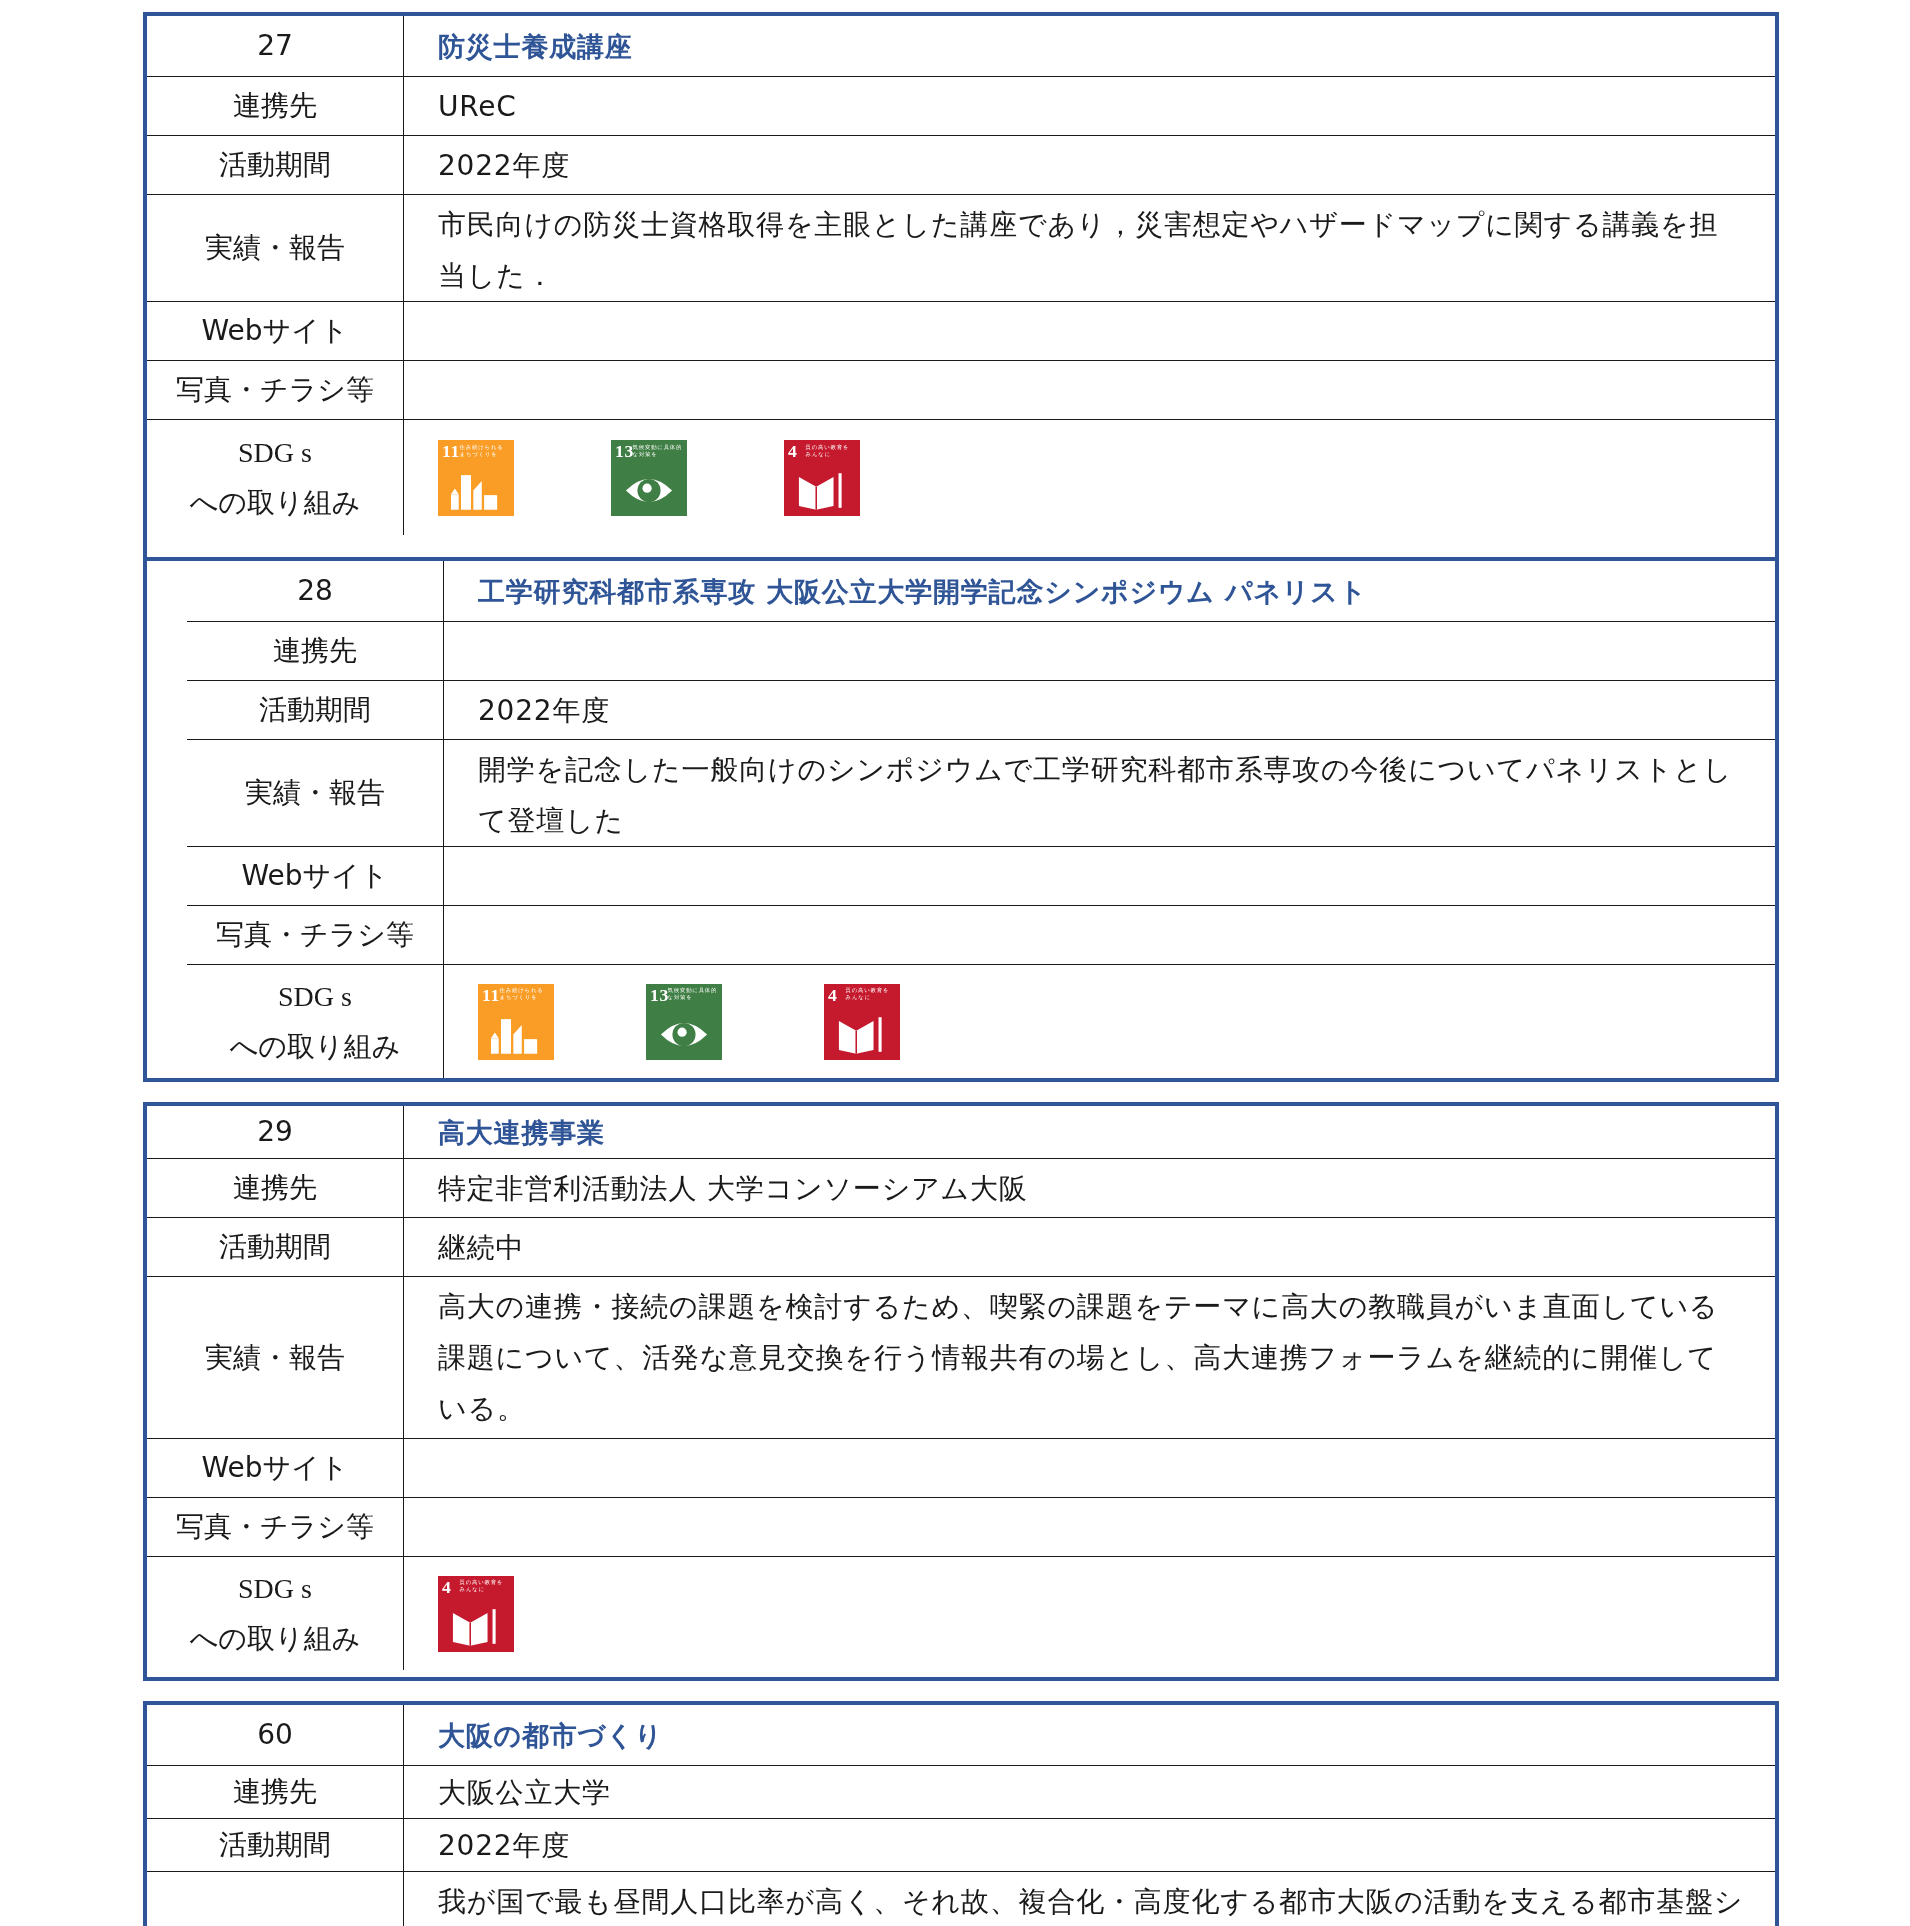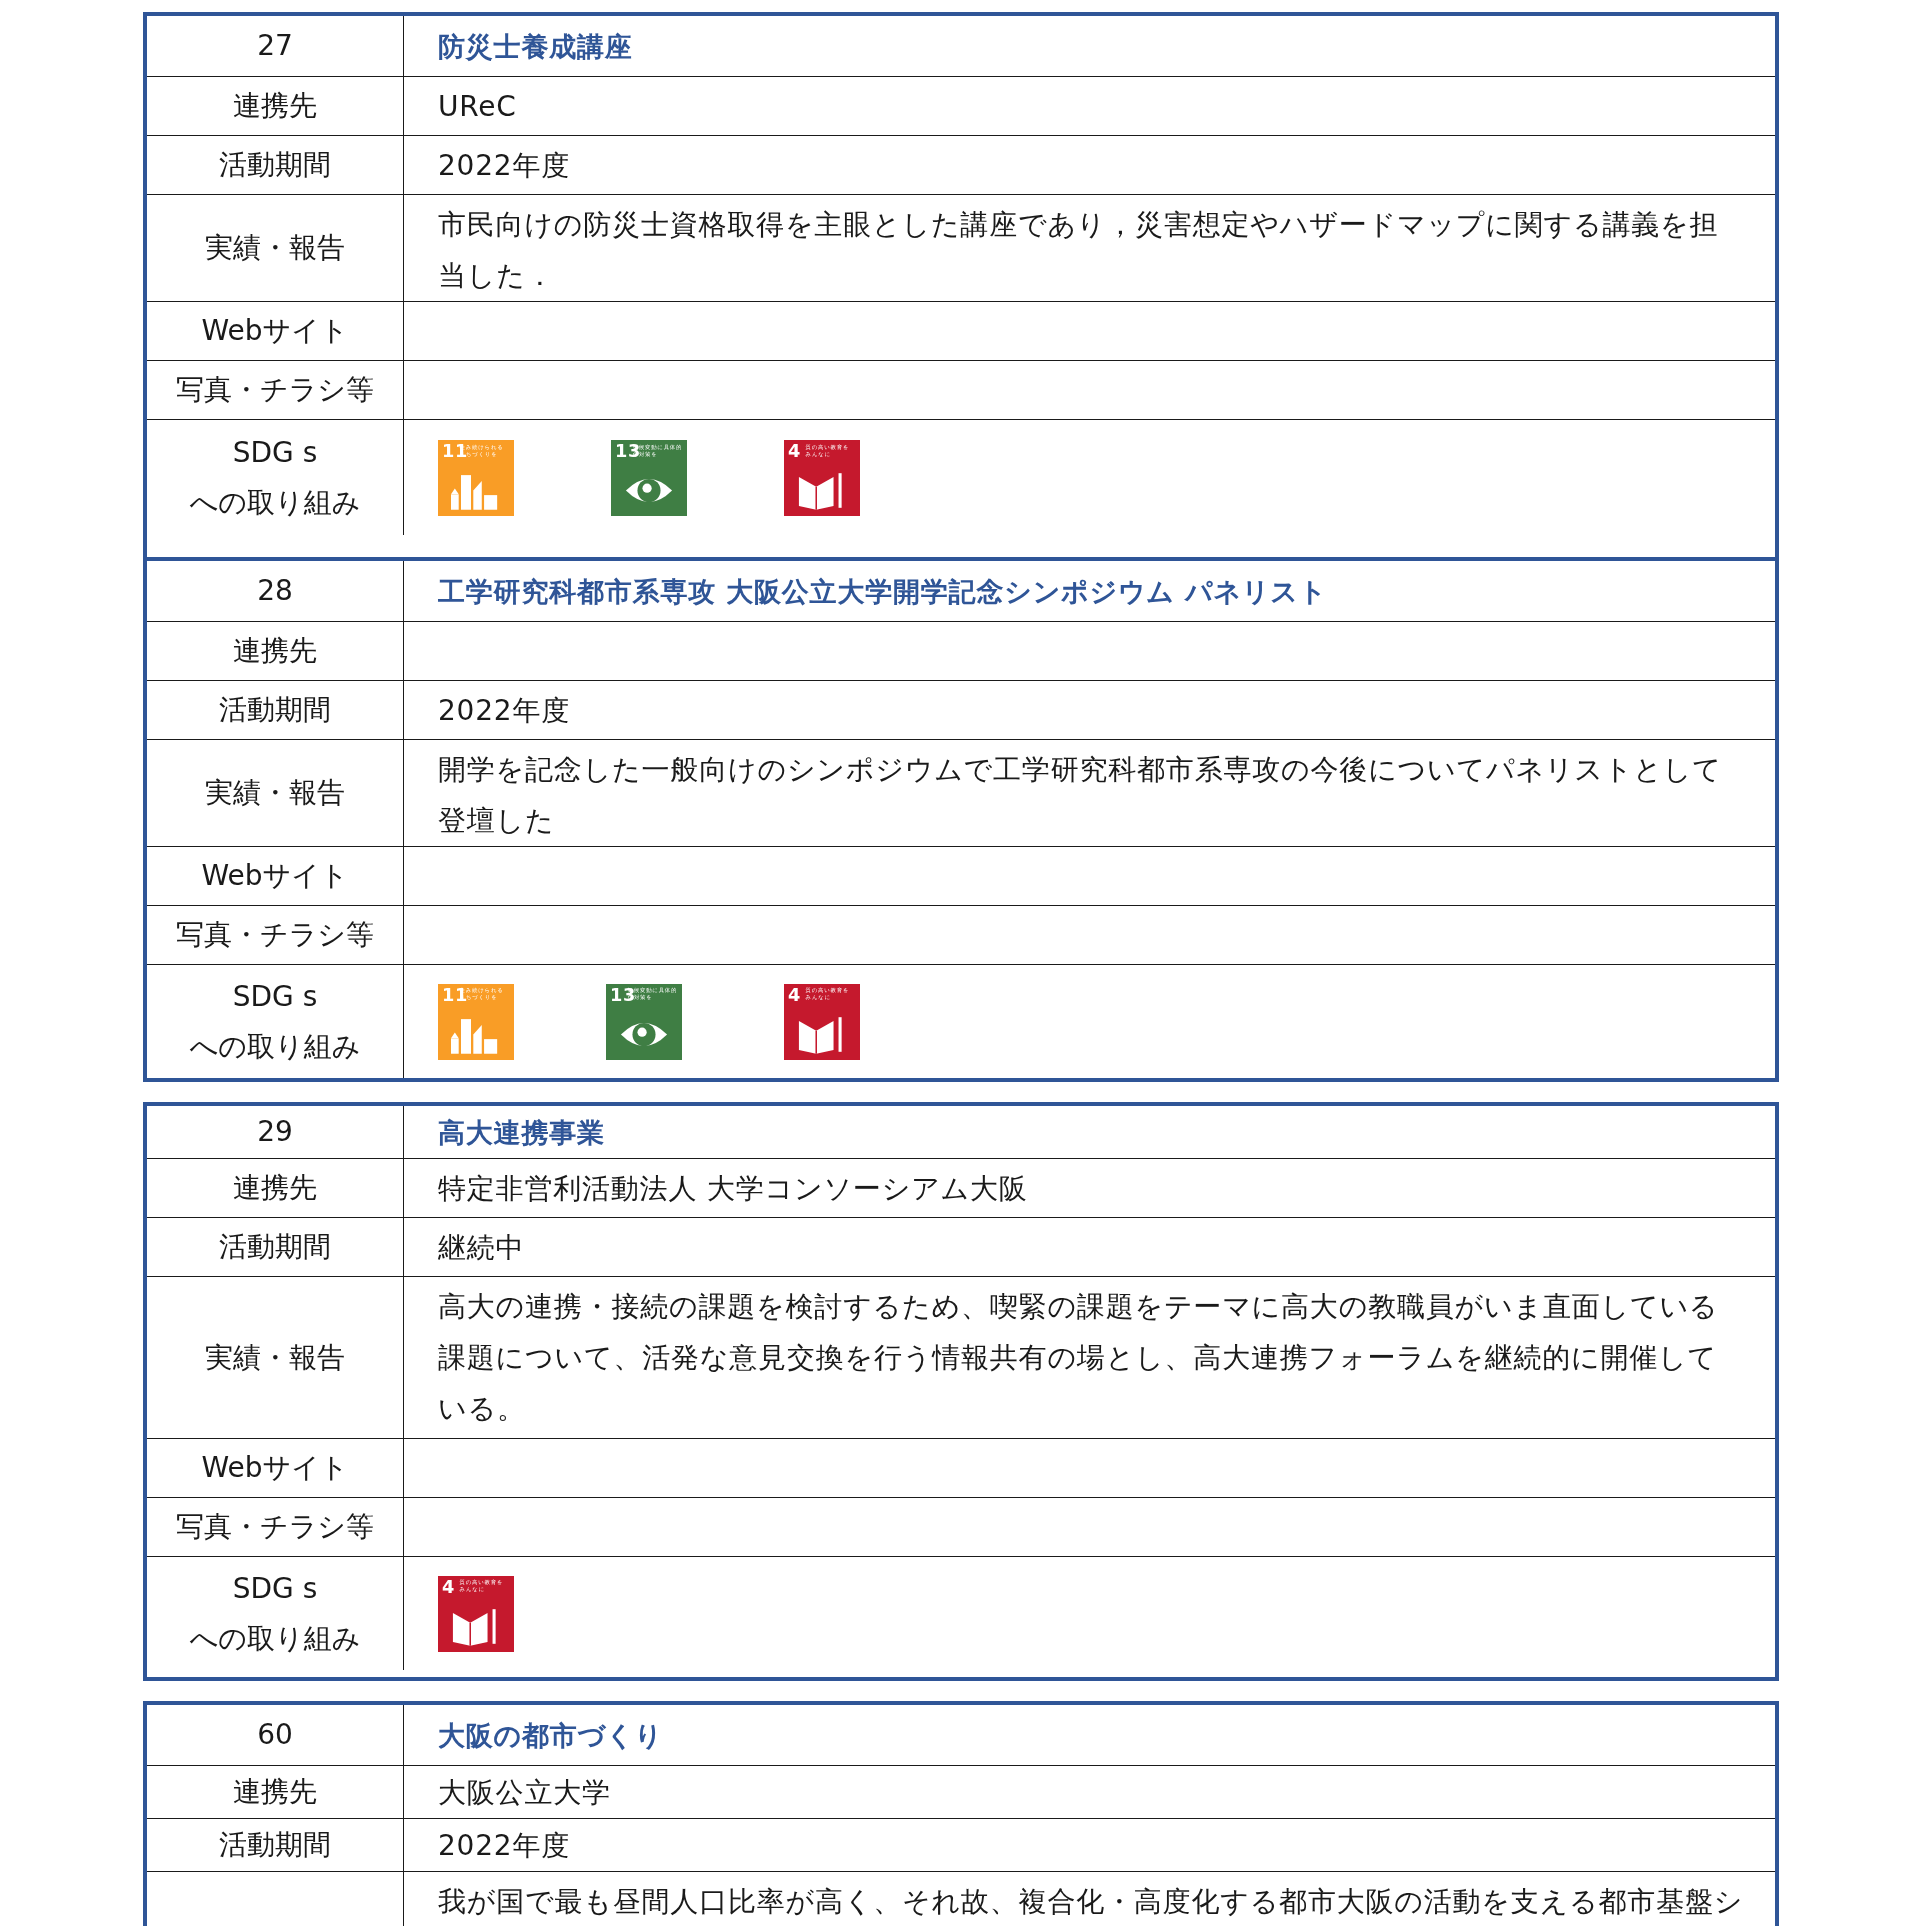--- a/index.html
+++ b/index.html
@@ -1,19 +1,19 @@
 <!DOCTYPE html>
 <html style="font-size:6.2px"><head>
 <meta charset="utf-8">
 <style>
   html,body{margin:0;padding:0;background:#fff;}
   body{width:1911px;height:2442px;position:relative;font-family:"DejaVu Sans","Liberation Sans",sans-serif;color:#1a1a1a;}
   .tbl{position:absolute;left:143px;width:1636px;border:4.6px solid #2F5597;box-sizing:border-box;background:#fff;}
   .row{display:flex;border-bottom:1.5px solid #1a1a1a;box-sizing:border-box;}
-  .row:last-child{border-bottom:none;}
+  .row:last-child{border-bottom:none;font-family:Liberation Serif, serif;}
   .lab{width:257px;border-right:1.5px solid #1a1a1a;display:flex;flex-direction:column;align-items:center;justify-content:center;text-align:center;font-size:28px;line-height:50px;box-sizing:border-box;}
   .val{flex:1;padding:0 31px 0 34px;display:flex;align-items:center;font-size:28px;line-height:51px;box-sizing:border-box;letter-spacing:0.8px;}
   .val.multi{align-items:flex-start;padding-top:3.9px;}
   .title{color:#2F5597;font-weight:bold;font-size:27px;}
   .sdgs{display:flex;align-items:center;height:100%;}
   .icon{width:76px;height:76px;position:relative;color:#fff;box-sizing:border-box;margin-right:97px;}
   .icon .num{position:absolute;left:3.9px;top:2.3px;font-weight:bold;font-size:17.7px;line-height:19px;}
   .icon .cap{position:absolute;left:21.6px;top:3.9px;font-size:5.4px;line-height:7px;width:50px;}
   .icon svg{position:absolute;left:13px;top:31px;}
 </style>
@@ -79,21 +79,21 @@
               <path d="M5 15 L50 40 L95 15 L95 90 L50 100 L5 90Z" fill="#fff"></path>
               <path d="M50 40 L50 100" stroke="#C5192D" stroke-width="4"></path>
               <rect x="108" y="5" width="8" height="90" fill="#fff"></rect>
             </svg>
         </div>
       </div>
     </div>
   </div>
 </div>
 
-<div class="tbl" style="top:557px;height:525px;">
+<div class="tbl" style="top:557px;height:525px;padding-left:40px;">
   <div class="row" style="height:61px;">
     <div class="lab">28</div>
     <div class="val title">工学研究科都市系専攻 大阪公立大学開学記念シンポジウム パネリスト</div>
   </div>
   <div class="row" style="height:59px;">
     <div class="lab">連携先</div>
   </div>
   <div class="row" style="height:59px;">
     <div class="lab">活動期間</div>
     <div class="val">2022年度</div>

